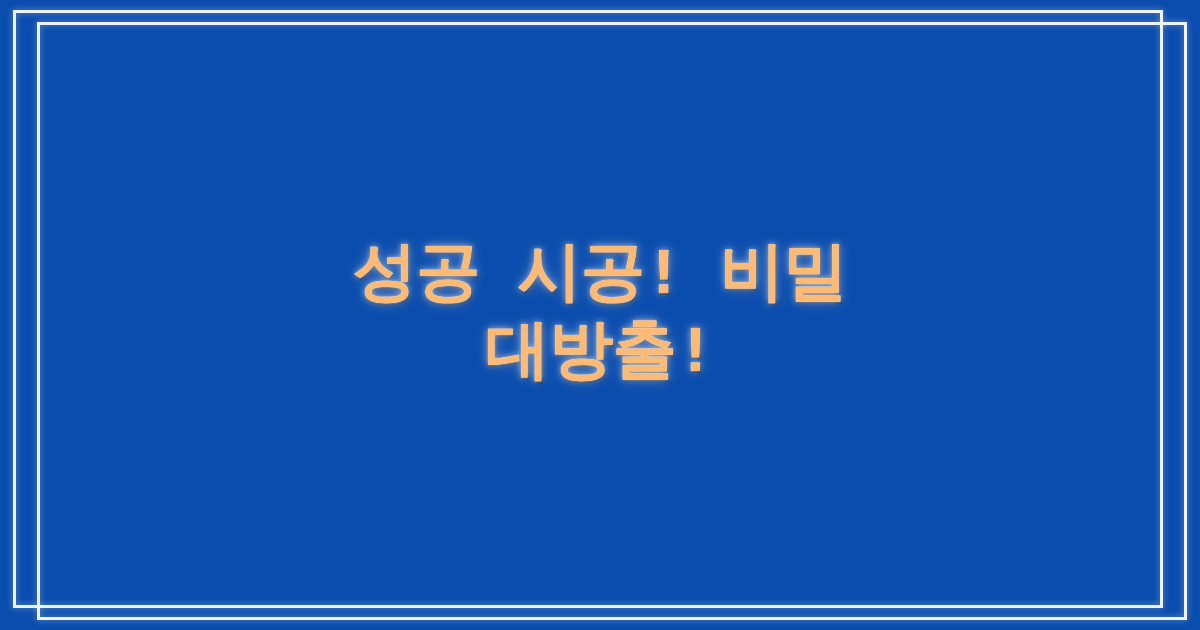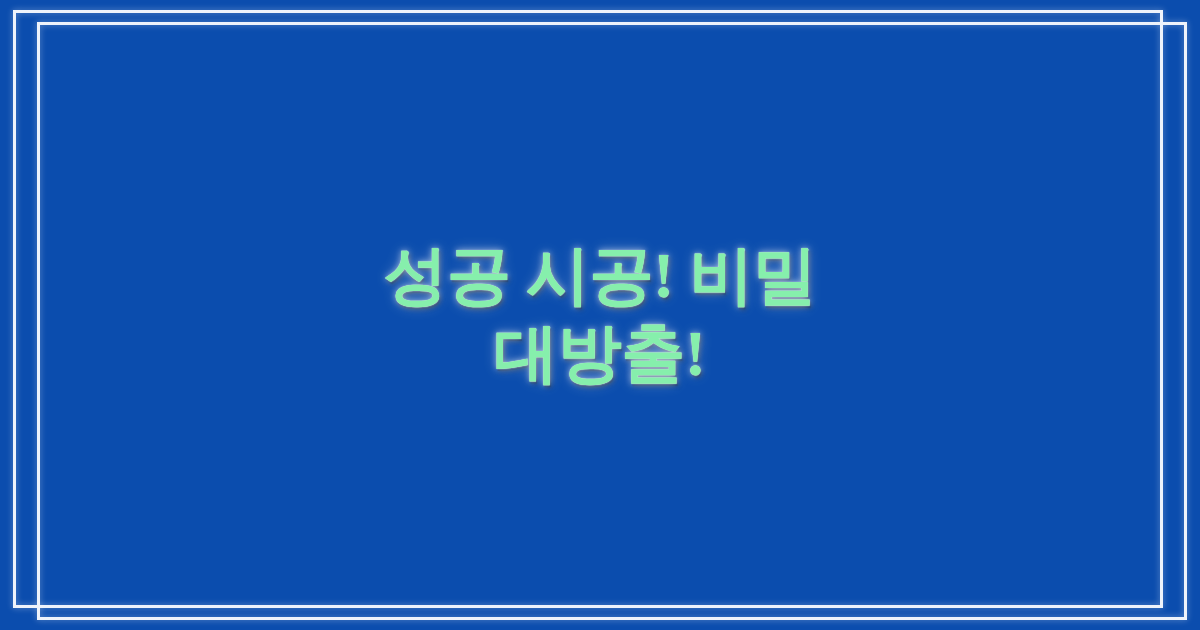--- a/index.html
+++ b/index.html
@@ -59,26 +59,26 @@
     align-items: center;
     justify-content: center;
   }
 
   .headline {
     margin: 0;
     padding: 0 80px;
     width: 100%;
     box-sizing: border-box;
     text-align: center;
-    font-family: Liberation Serif, serif;
+    font-family: Liberation Mono, monospace;
     font-size: 64px;
     font-weight: 700;
     line-height: 1.22;
     letter-spacing: -0.5px;
-    color: #86efac;
+    color: #fdba74;
     white-space: pre-line;
     text-shadow:
       0 0 1px rgba(255,255,255,0.95),
       0 0 6px rgba(255,255,255,0.55),
       0 0 14px rgba(255,255,255,0.30),
       2px 3px 4px rgba(0,0,0,0.32),
       1px 2px 1px rgba(0,0,0,0.25);
   }
 </style>
 </head>

